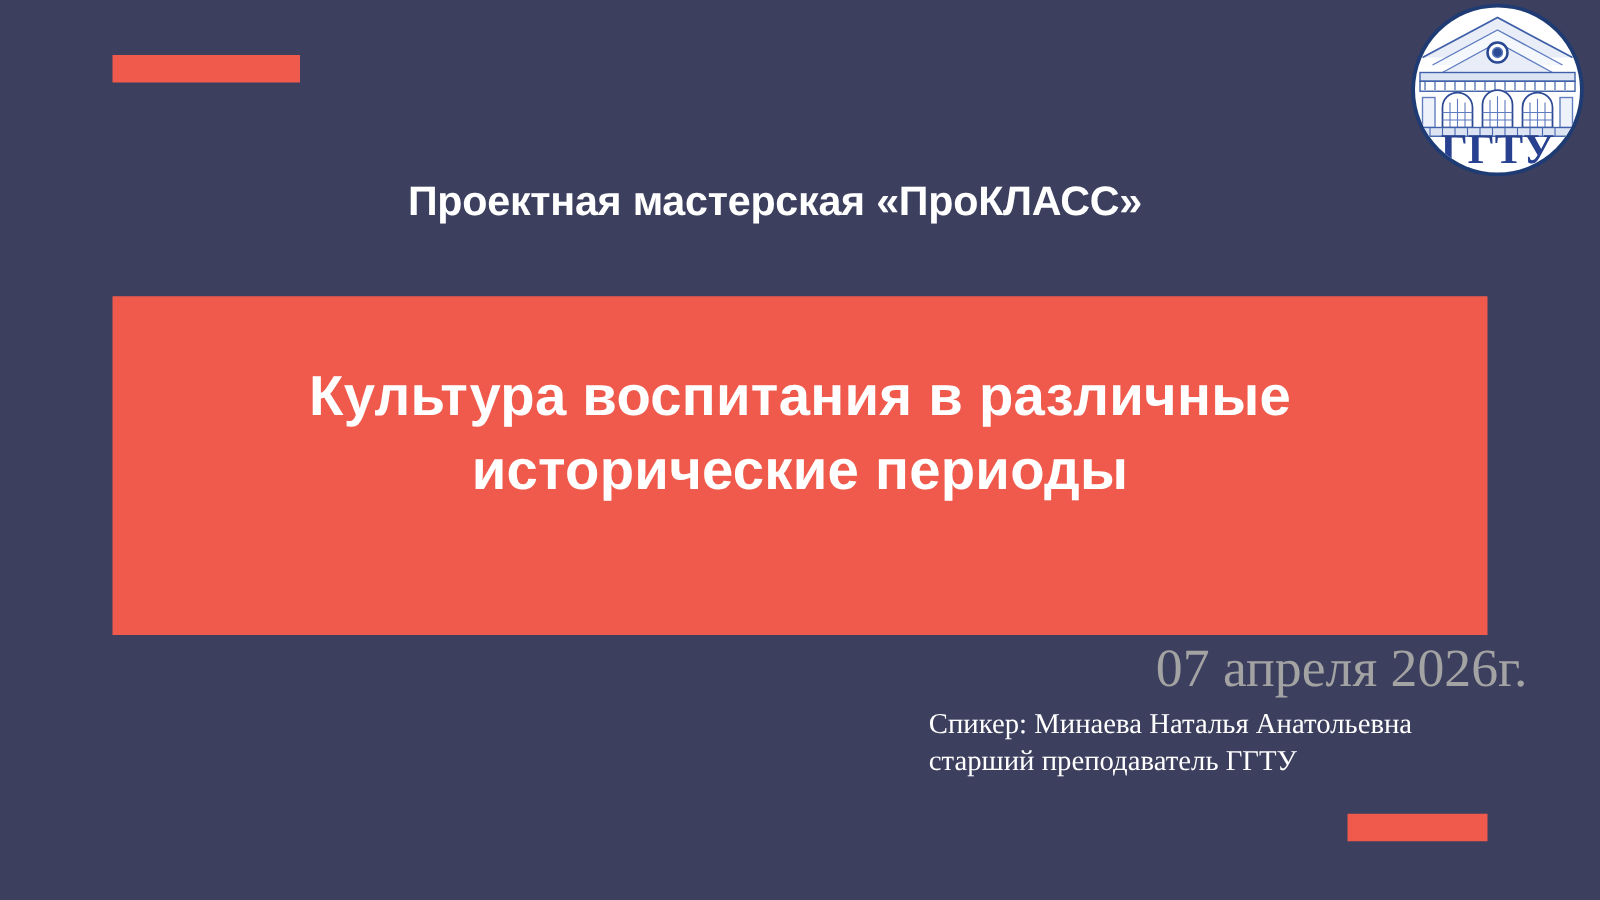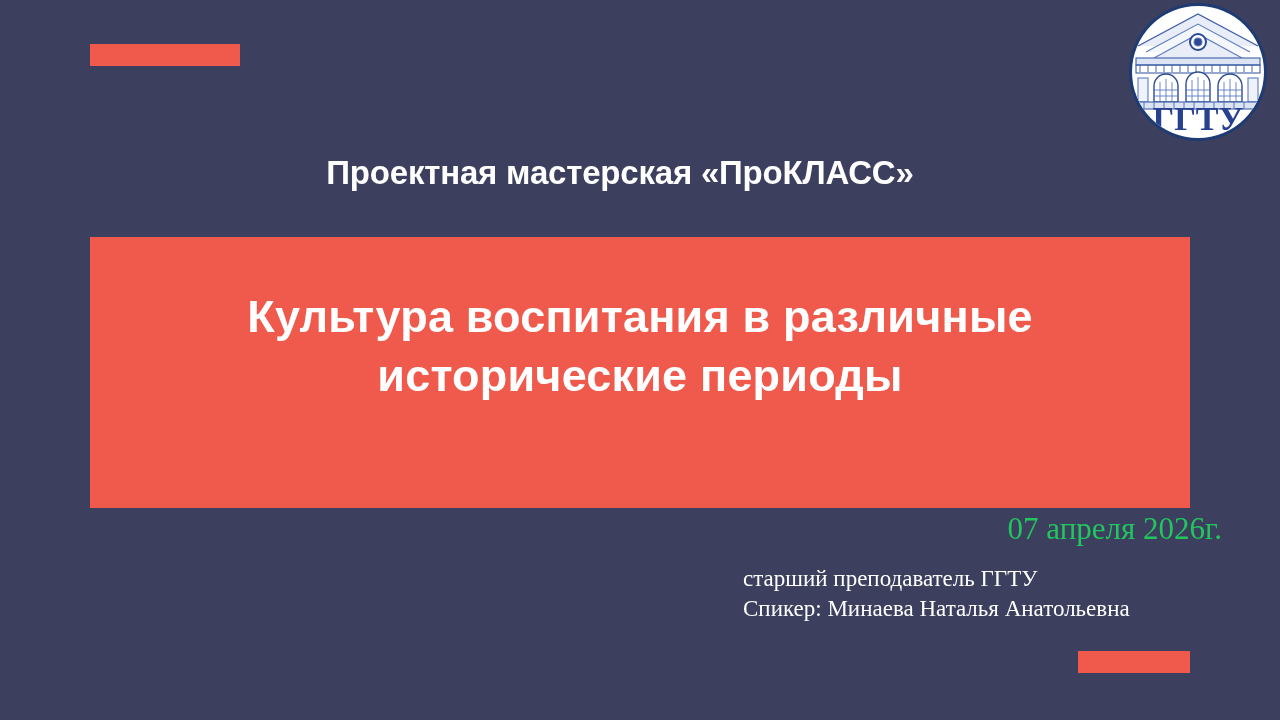--- a/index.html
+++ b/index.html
@@ -57,21 +57,20 @@
     left: 0;
     top: 142px;
     width: 1240px;
     text-align: center;
     color: #ffffff;
     font-size: 33px;
     font-weight: bold;
     letter-spacing: -0.2px;
     line-height: 1.18;
     white-space: nowrap;
-    margin-top: 12px;
   }
 
   
   .banner {
     position: absolute;
     left: 90px;
     top: 237px;
     width: 1100px;
     height: 271px;
     background: #ef5a4c;
@@ -89,23 +88,23 @@
     letter-spacing: 0.2px;
     padding: 0 24px;
     box-sizing: border-box;
   }
 
   
   .date-line {
     position: absolute;
     right: 83px;
     top: 511px;
-    color: #22c55e;
+    color: #a3a3a3;
     font-family: "Liberation Serif", "DejaVu Serif", serif;
-    font-size: 31px;
+    font-size: 43px;
     line-height: 1.15;
     white-space: nowrap;
   }
   .speaker-block {
     position: absolute;
     left: 743px;
     top: 564px;
     width: 470px;
     color: #ffffff;
     font-family: "Liberation Serif", "DejaVu Serif", serif;
@@ -188,19 +187,19 @@
 
   <div class="workshop-title">Проектная мастерская «ПроКЛАСС»</div>
 
   <div class="banner">
     <div class="banner-text">Культура воспитания в различные исторические периоды</div>
   </div>
 
   <div class="date-line">07 апреля 2026г.</div>
 
   <div class="speaker-block">
+    <span class="speaker-line">Спикер: Минаева Наталья Анатольевна</span>
     <span class="speaker-line">старший преподаватель ГГТУ</span>
-    <span class="speaker-line">Спикер: Минаева Наталья Анатольевна</span>
   </div>
 
   <div class="accent-bar bottom-right"></div>
 
 </div>
 
 </body></html>

